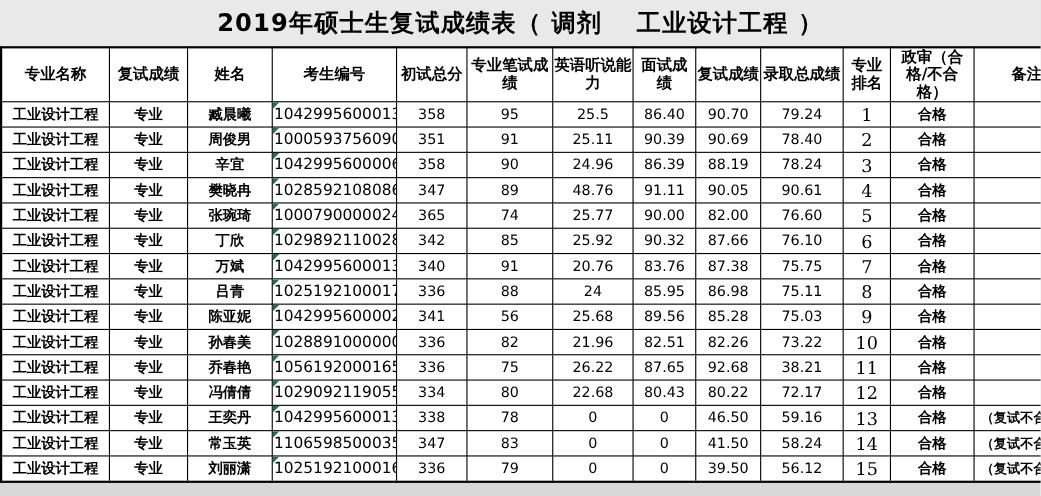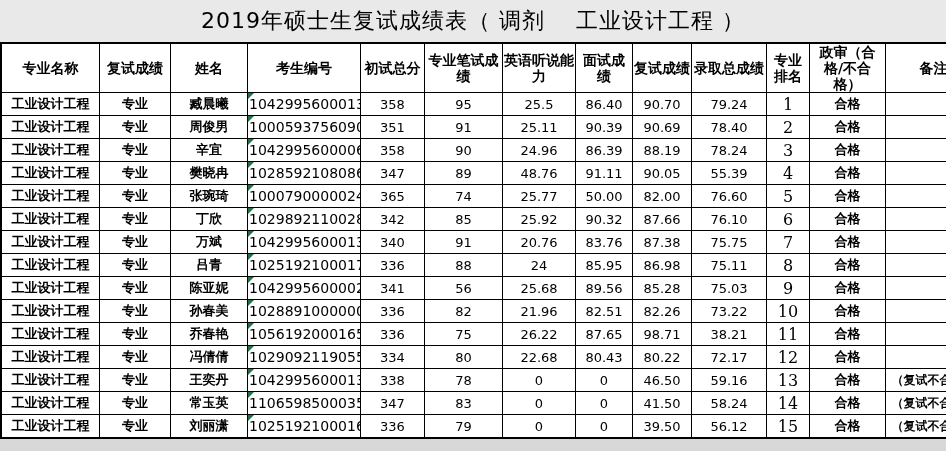--- a/index.html
+++ b/index.html
@@ -6,21 +6,21 @@
   body{
     width:946px;height:451px;overflow:hidden;
     background:#d8d8d8;
     font-family:"DejaVu Sans","Liberation Sans",sans-serif;
     color:#000;
   }
   .title-bar{
     width:946px;height:42px;
     background:#e9e9e9;
     display:flex;align-items:center;justify-content:center;
-    font-size:22px;font-weight:normal;letter-spacing:1px;
+    font-size:22px;font-weight:bold;letter-spacing:1px;
   }
   table{
     border-collapse:collapse;
     table-layout:fixed;
     width:941px;
     background:#ffffff;
     border:2px solid #000;
   }
   th,td{
     border:1px solid #000;
@@ -130,34 +130,34 @@
       <tr>
         <td class="c0"><span>工业设计工程</span></td>
         <td class="c1"><span>专业</span></td>
         <td class="c2"><span>樊晓冉</span></td>
         <td class="c3"><span class="tri" style="border-top-color: rgb(33, 115, 70);"></span><span>102859210808652</span></td>
         <td class="c4"><span>347</span></td>
         <td class="c5"><span>89</span></td>
         <td class="c6"><span>48.76</span></td>
         <td class="c7"><span>91.11</span></td>
         <td class="c8"><span>90.05</span></td>
-        <td class="c9"><span>55.39</span></td>
+        <td class="c9"><span>90.61</span></td>
         <td class="c10"><span>4</span></td>
         <td class="c11"><span>合格</span></td>
         <td class="c12"><span></span></td>
       </tr>
       <tr>
         <td class="c0"><span>工业设计工程</span></td>
         <td class="c1"><span>专业</span></td>
         <td class="c2"><span>张琬琦</span></td>
         <td class="c3"><span class="tri" style="border-top-color: rgb(33, 115, 70);"></span><span>100079000002475</span></td>
         <td class="c4"><span>365</span></td>
         <td class="c5"><span>74</span></td>
         <td class="c6"><span>25.77</span></td>
-        <td class="c7"><span>50.00</span></td>
+        <td class="c7"><span>90.00</span></td>
         <td class="c8"><span>82.00</span></td>
         <td class="c9"><span>76.60</span></td>
         <td class="c10"><span>5</span></td>
         <td class="c11"><span>合格</span></td>
         <td class="c12"><span></span></td>
       </tr>
       <tr>
         <td class="c0"><span>工业设计工程</span></td>
         <td class="c1"><span>专业</span></td>
         <td class="c2"><span>丁欣</span></td>
@@ -234,21 +234,21 @@
       </tr>
       <tr>
         <td class="c0"><span>工业设计工程</span></td>
         <td class="c1"><span>专业</span></td>
         <td class="c2"><span>乔春艳</span></td>
         <td class="c3"><span class="tri" style="border-top-color: rgb(33, 115, 70);"></span><span>105619200016500</span></td>
         <td class="c4"><span>336</span></td>
         <td class="c5"><span>75</span></td>
         <td class="c6"><span>26.22</span></td>
         <td class="c7"><span>87.65</span></td>
-        <td class="c8"><span>98.71</span></td>
+        <td class="c8"><span>92.68</span></td>
         <td class="c9"><span>38.21</span></td>
         <td class="c10"><span>11</span></td>
         <td class="c11"><span>合格</span></td>
         <td class="c12"><span></span></td>
       </tr>
       <tr>
         <td class="c0"><span>工业设计工程</span></td>
         <td class="c1"><span>专业</span></td>
         <td class="c2"><span>冯倩倩</span></td>
         <td class="c3"><span class="tri" style="border-top-color: rgb(33, 115, 70);"></span><span>102909211905515</span></td>

